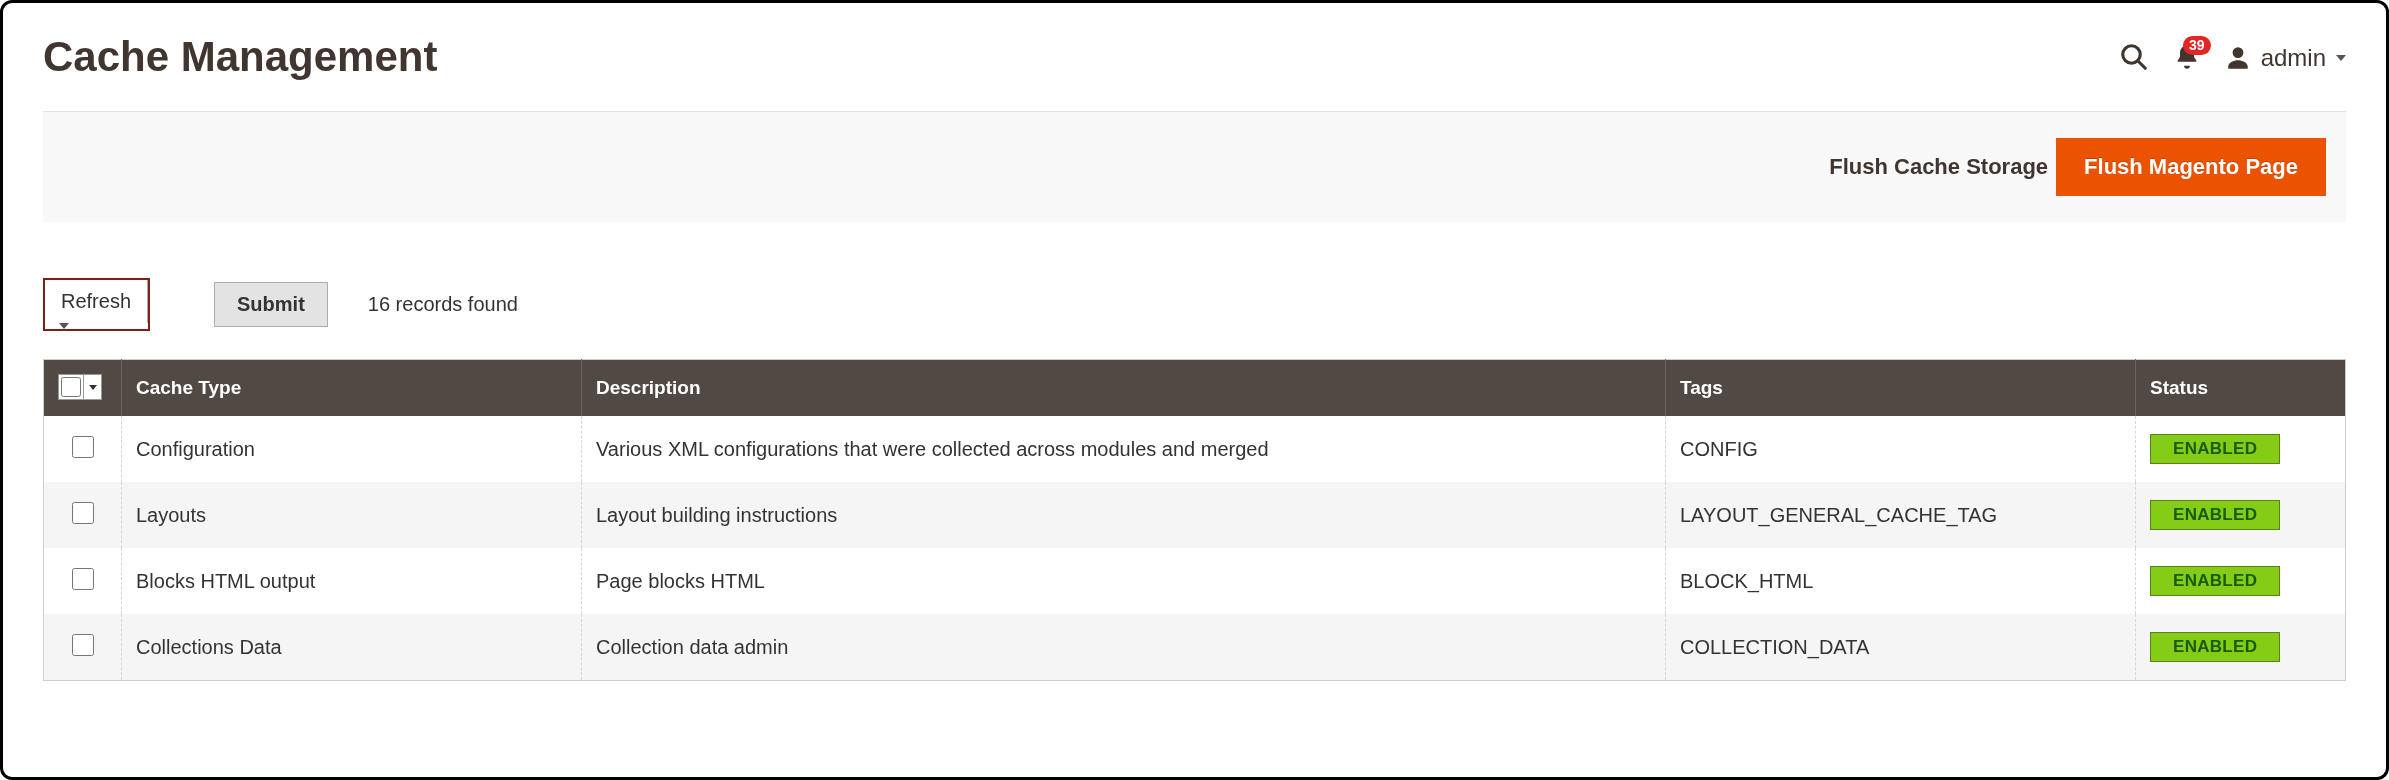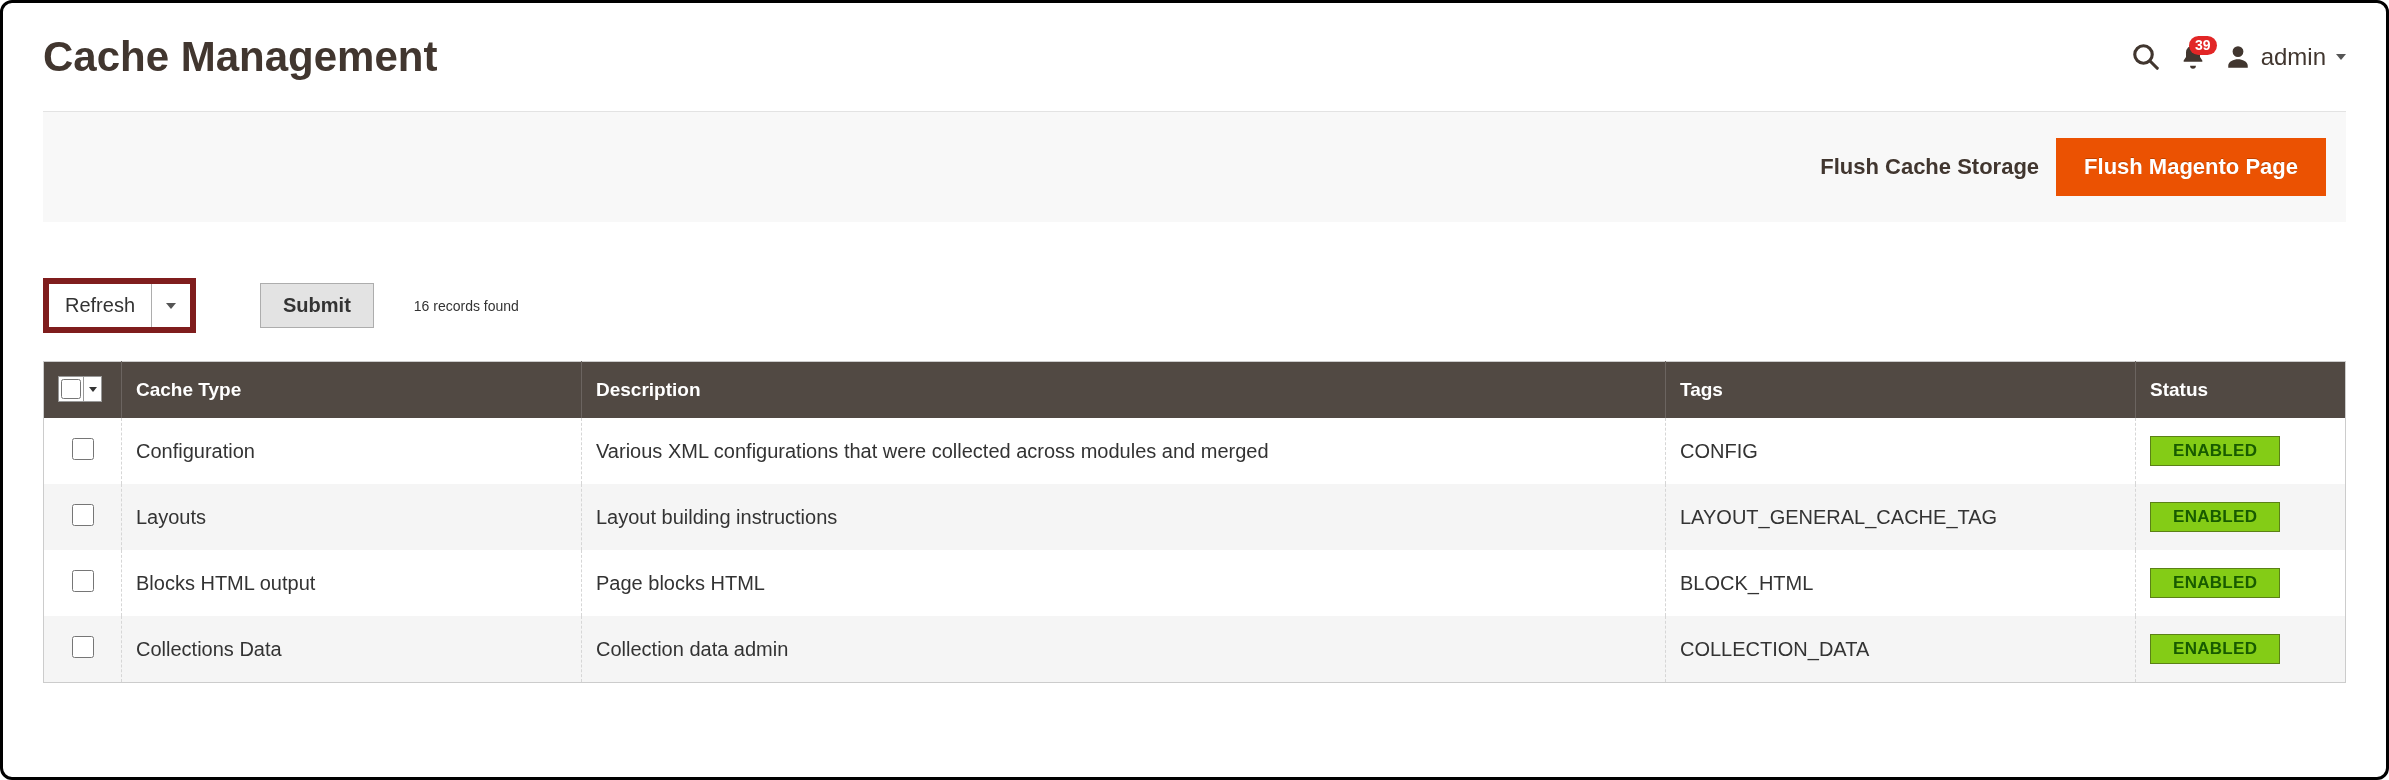--- a/index.html
+++ b/index.html
@@ -22,22 +22,22 @@
     align-items: center;
     margin-bottom: 30px;
   }
   .page-title {
     font-size: 42px;
     font-weight: 700;
     color: #41362f;
   }
   .header-icons {
     display: flex;
-    align-items: center;
-    gap: 18px;
+    align-items: flex-end;
+    gap: 24px;
   }
   .icon-btn {
     display: flex;
     align-items: center;
     cursor: pointer;
     color: #41362f;
     position: relative;
   }
   .icon-btn svg { display: block; }
   .notif-badge {
@@ -68,21 +68,21 @@
   }
 
   
   .action-bar {
     background: #f8f8f8;
     border-top: 1px solid #e3e3e3;
     padding: 26px 20px;
     display: flex;
     justify-content: flex-end;
     align-items: center;
-    gap: 17px;
+    gap: 8px;
     margin-bottom: 56px;
   }
   .link-btn {
     font-size: 22px;
     font-weight: 600;
     color: #41362f;
     cursor: pointer;
   }
   .primary-btn {
     background: #eb5202;
@@ -97,22 +97,23 @@
 
   
   .grid-toolbar {
     display: flex;
     align-items: center;
     gap: 24px;
     margin-bottom: 28px;
   }
   .drop-split {
     display: flex;
-    border: 6px solid #7f1d1d;
+    border: 2px solid #7f1d1d;
     background: #fff;
+    flex-direction: column;
   }
   .drop-split .label {
     padding: 10px 16px;
     font-size: 20px;
     color: #333;
     border-right: 1px solid #adadad;
   }
   .drop-split .arrow {
     width: 38px;
     display: flex;
@@ -131,21 +132,21 @@
     background: #e3e3e3;
     border: 1px solid #adadad;
     padding: 10px 22px;
     font-size: 20px;
     font-weight: 600;
     color: #333;
     cursor: pointer;
     margin-left: 40px;
   }
   .records-found {
-    font-size: 14px;
+    font-size: 20px;
     color: #333;
     margin-left: 16px;
     text-align: right;
   }
 
   
   table.grid {
     width: 100%;
     border-collapse: collapse;
     border: 1px solid #ccc;

